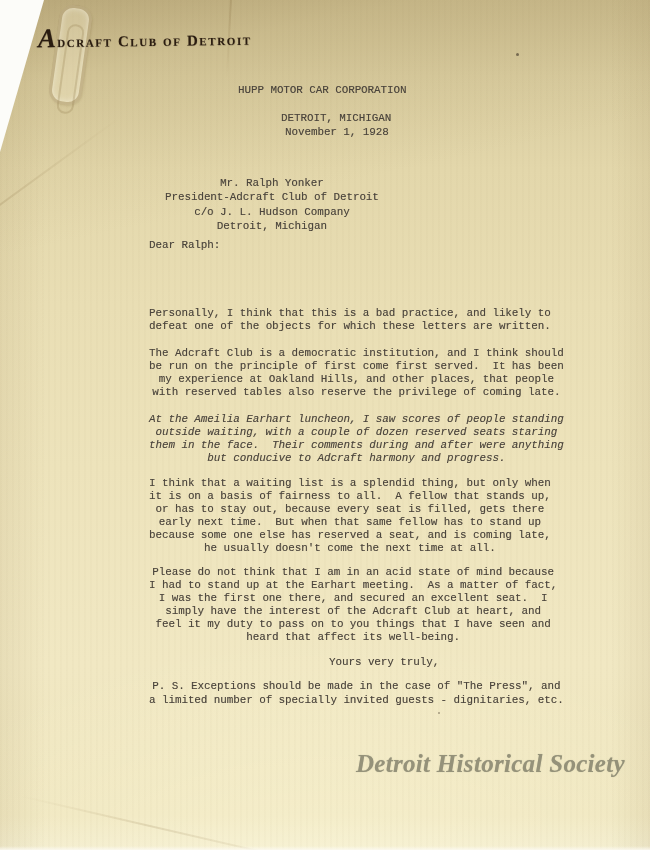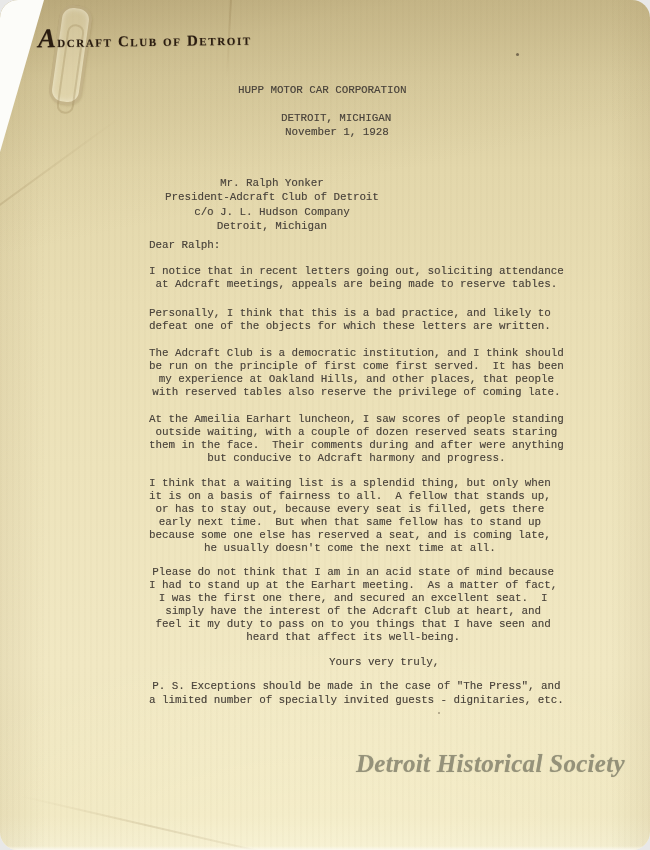--- a/index.html
+++ b/index.html
@@ -1,20 +1,19 @@
 <!DOCTYPE html>
 <html style="--paper: #e9deb4; --ink: #4a443c; --letterhead_ink: #2a1c10; --watermark: #85836d;"><head>
 <meta charset="utf-8">
 <style>
   html,body{margin:0;padding:0;background:#e8e8e8;}
   #scan{
     position:relative;width:650px;height:850px;overflow:hidden;
     background:#fbfbf8;
     font-family:"Liberation Mono","DejaVu Sans Mono",monospace;
-    border-radius:18px;
   }
   
   #paper{
     position:absolute;inset:0;
     background:
       linear-gradient(168deg, rgba(146,124,78,.30) 0%, rgba(170,150,100,.16) 9%, rgba(0,0,0,0) 26%),
       linear-gradient(to right, rgba(150,128,82,.10) 0%, rgba(0,0,0,0) 7%, rgba(0,0,0,0) 94%, rgba(150,128,82,.10) 100%),
       radial-gradient(120% 55% at 50% 108%, rgba(255,250,220,.55) 0%, rgba(0,0,0,0) 60%),
       linear-gradient(to bottom, #c9ba8c 0%, #d8cb9e 9%, #e3d7ab 20%, #e9deb4 36%, #ede3bb 55%, #f1e8c3 78%, #efe6bf 96%, #f2ecce 100%);
   }
@@ -121,29 +120,27 @@
   <div class="type" style="left:238px;top:84px;">HUPP MOTOR CAR CORPORATION</div>
   <div class="type" style="left:281px;top:112px;">DETROIT, MICHIGAN</div>
   <div class="type" style="left:285px;top:126px;">November 1, 1928</div>
 
   <div class="type addr" style="left:149px;top:176px;">Mr. Ralph Yonker
 President-Adcraft Club of Detroit
 c/o J. L. Hudson Company
 Detroit, Michigan</div>
   <div class="type" style="left:149px;top:239px;">Dear Ralph:</div>
 
-  <div class="type" style="left:149px;top:265px;">I notice that in recent letters going out, soliciting attendance
-at Adcraft meetings, appeals are being made to reserve tables.</div>
   <div class="type" style="left:149px;top:307px;">Personally, I think that this is a bad practice, and likely to
 defeat one of the objects for which these letters are written.</div>
   <div class="type" style="left:149px;top:347px;">The Adcraft Club is a democratic institution, and I think should
 be run on the principle of first come first served.  It has been
 my experience at Oakland Hills, and other places, that people
 with reserved tables also reserve the privilege of coming late.</div>
-  <div class="type" style="left:149px;top:413px;">At the Ameilia Earhart luncheon, I saw scores of people standing
+  <div class="type" style="left:149px;top:413px;font-style:italic;">At the Ameilia Earhart luncheon, I saw scores of people standing
 outside waiting, with a couple of dozen reserved seats staring
 them in the face.  Their comments during and after were anything
 but conducive to Adcraft harmony and progress.</div>
   <div class="type" style="left:149px;top:566px;">Please do not think that I am in an acid state of mind because
 I had to stand up at the Earhart meeting.  As a matter of fact,
 I was the first one there, and secured an excellent seat.  I
 simply have the interest of the Adcraft Club at heart, and
 feel it my duty to pass on to you things that I have seen and
 heard that affect its well-being.</div>
   <div class="type" style="left:149px;top:477px;">I think that a waiting list is a splendid thing, but only when

